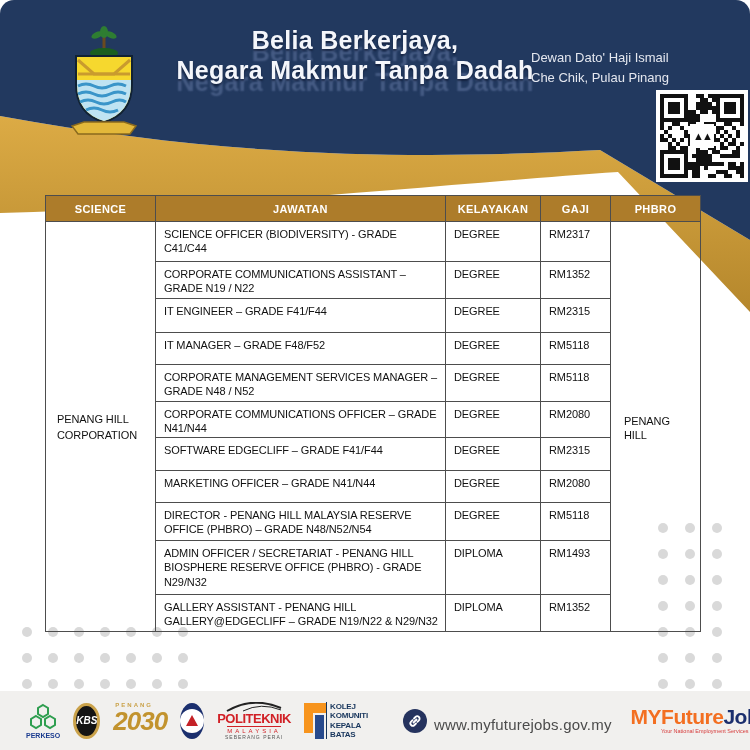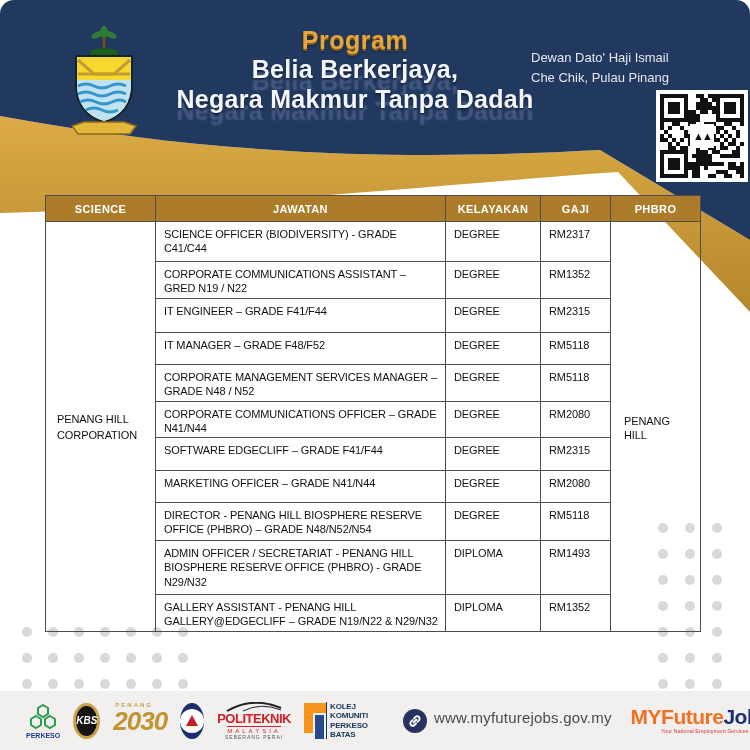--- a/index.html
+++ b/index.html
@@ -67,21 +67,21 @@
   .politeknik-sub { color:#d12026; font-size:6px; letter-spacing:3px; border-top:1px solid #d12026;
     margin-top:1px; padding-top:1px; }
   .politeknik-sub2 { color:#555; font-size:5px; letter-spacing:1px; margin-top:1px; }
   .kolej { display:flex; align-items:center; gap:4px; }
   .kolej-glyph { position:relative; width:26px; height:36px; }
   .kolej-glyph .kg-orange { position:absolute; left:0; top:0; width:22px; height:10px; background:#f7941d; }
   .kolej-glyph .kg-orange2 { position:absolute; left:0; top:0; width:9px; height:30px; background:#f7941d; }
   .kolej-glyph .kg-blue { position:absolute; left:11px; top:12px; width:9px; height:24px; background:#274a8d; }
   .kolej-text { font-size:8px; font-weight:bold; color:#17355c; line-height:1.15;
     border-left:1.5px solid #17355c; padding-left:3px; letter-spacing:-.2px; }
-  .site { display:flex; align-items:flex-start; gap:7px; margin-left:14px; }
+  .site { display:flex; align-items:flex-end; gap:7px; margin-left:14px; }
   .link-circle { width:24px; height:24px; border-radius:50%; background:#25335e;
     display:flex; align-items:center; justify-content:center; }
   .website { font-size:15px; color:#4b4b4b; letter-spacing:.2px; }
   .brand { margin-left:6px; text-align:right; line-height:1; }
   .brand-row { font-size:21px; font-weight:bold; letter-spacing:-.5px; }
   .brand-part1 { color:#f36f21; } .brand-part2 { color:#1b2f6e; }
   .brand-tagline { font-size:5.5px; color:#d63a3a; margin-top:2px; }
 </style>
 </head>
 <body>
@@ -115,21 +115,20 @@
     <g stroke="#3a95c9" stroke-width="3" fill="none">
       <path d="M14,64 Q22,60 30,64 T46,64 T62,64"></path>
       <path d="M14,72 Q22,68 30,72 T46,72 T62,72"></path>
       <path d="M16,80 Q24,76 32,80 T48,80 T62,80"></path>
       <path d="M22,88 Q30,84 38,88 T54,88"></path>
     </g>
     <path d="M8,104 L20,100 H60 L72,104 L66,112 H14 Z" fill="#e3b83a" stroke="#8a6a1e" stroke-width="1.5"></path>
   </svg>
 
   <div class="title-block">
-    <div class="program-label">Program</div>
     <div class="title-line">Belia Berkerjaya,</div>
     <div class="title-line">Negara Makmur Tanpa Dadah</div>
   </div>
 
   <div class="event-info">
     <div>Dewan Dato' Haji Ismail</div>
     <div>Che Chik, Pulau Pinang</div>
   </div>
 
   <div class="qr">
@@ -442,21 +441,21 @@
   </thead>
   <tbody id="jobTableBody">
       <tr style="height: 40px;">
         <td rowspan="11" class="cell-majikan">PENANG HILL CORPORATION</td>
         <td>SCIENCE OFFICER (BIODIVERSITY) - GRADE C41/C44</td>
         <td>DEGREE</td>
         <td>RM2317</td>
         <td rowspan="11" class="cell-lokasi">PENANG HILL</td>
       </tr>
       <tr style="height: 35px;">
-        <td>CORPORATE COMMUNICATIONS ASSISTANT – GRED N19 / N22</td>
+        <td>CORPORATE COMMUNICATIONS ASSISTANT – GRADE N19 / N22</td>
         <td>DEGREE</td>
         <td>RM1352</td>
       </tr>
       <tr style="height: 34px;">
         <td>IT ENGINEER – GRADE F41/F44</td>
         <td>DEGREE</td>
         <td>RM2315</td>
       </tr>
       <tr style="height: 32px;">
         <td>IT MANAGER – GRADE F48/F52</td>
@@ -477,21 +476,21 @@
         <td>SOFTWARE EDGECLIFF – GRADE F41/F44</td>
         <td>DEGREE</td>
         <td>RM2315</td>
       </tr>
       <tr style="height: 32px;">
         <td>MARKETING OFFICER – GRADE N41/N44</td>
         <td>DEGREE</td>
         <td>RM2080</td>
       </tr>
       <tr style="height: 38px;">
-        <td>DIRECTOR - PENANG HILL BIOSPHERE RESERVE OFFICE (PHBRO) – GRADE N48/N52/N54</td>
+        <td>DIRECTOR - PENANG HILL MALAYSIA RESERVE OFFICE (PHBRO) – GRADE N48/N52/N54</td>
         <td>DEGREE</td>
         <td>RM5118</td>
       </tr>
       <tr style="height: 54px;">
         <td>ADMIN OFFICER / SECRETARIAT - PENANG HILL BIOSPHERE RESERVE OFFICE (PHBRO) - GRADE N29/N32</td>
         <td>DIPLOMA</td>
         <td>RM1493</td>
       </tr>
       <tr style="height: 34px;">
         <td>GALLERY ASSISTANT - PENANG HILL GALLERY@EDGECLIFF – GRADE N19/N22 &amp; N29/N32</td>
@@ -539,21 +538,21 @@
   </div>
 
   <div class="kolej">
     <div class="kolej-glyph">
       <div class="kg-orange"></div>
         <div class="kg-orange2"></div>
         <div class="kg-blue"></div>
     </div>
     <div class="kolej-text">
       <div>KOLEJ KOMUNITI</div>
-      <div>PERKESO BATAS</div>
+      <div>KEPALA BATAS</div>
     </div>
   </div>
 
   <div class="site">
     <div class="link-circle">
       <svg width="14" height="14" viewBox="0 0 14 14">
         <g stroke="#fff" stroke-width="1.8" fill="none" stroke-linecap="round">
           <path d="M5.5,8.5 L8.5,5.5"></path>
           <path d="M6,4.5 L7.5,3 a2.4,2.4 0 0 1 3.4,3.4 L9.4,7.9"></path>
           <path d="M8,9.5 L6.5,11 a2.4,2.4 0 0 1 -3.4,-3.4 L4.6,6.1"></path>

